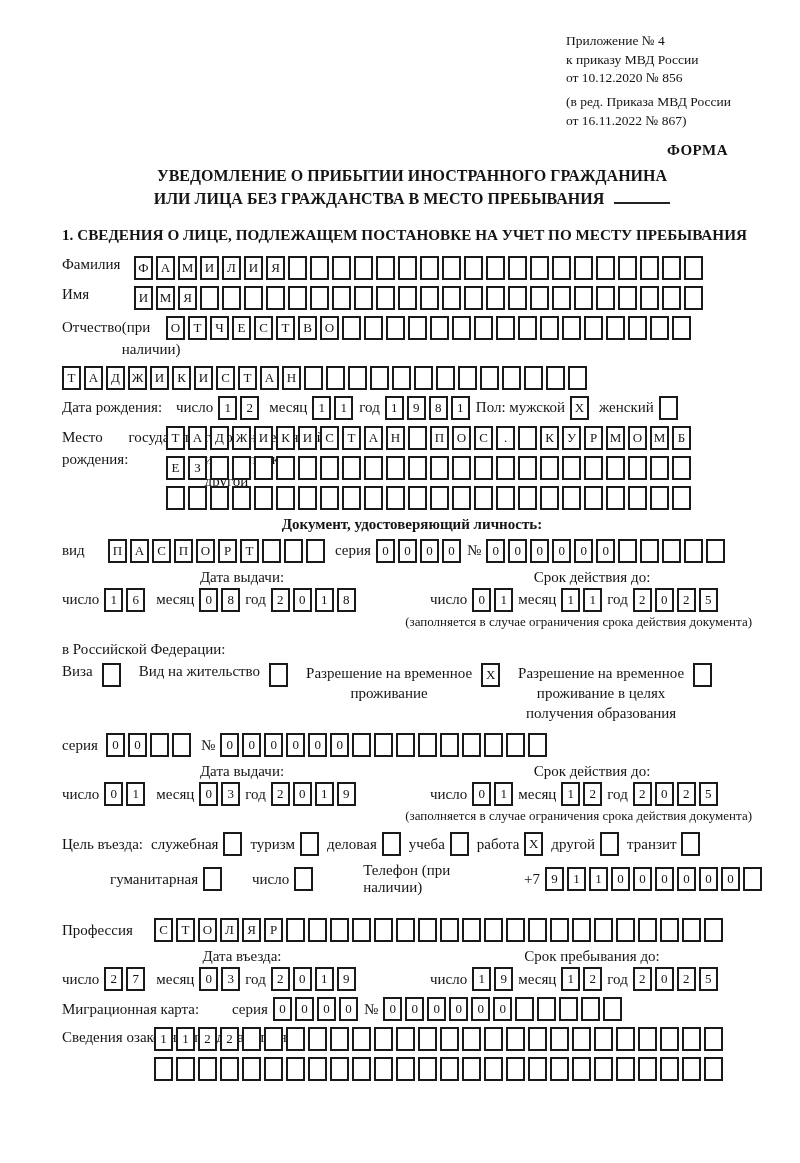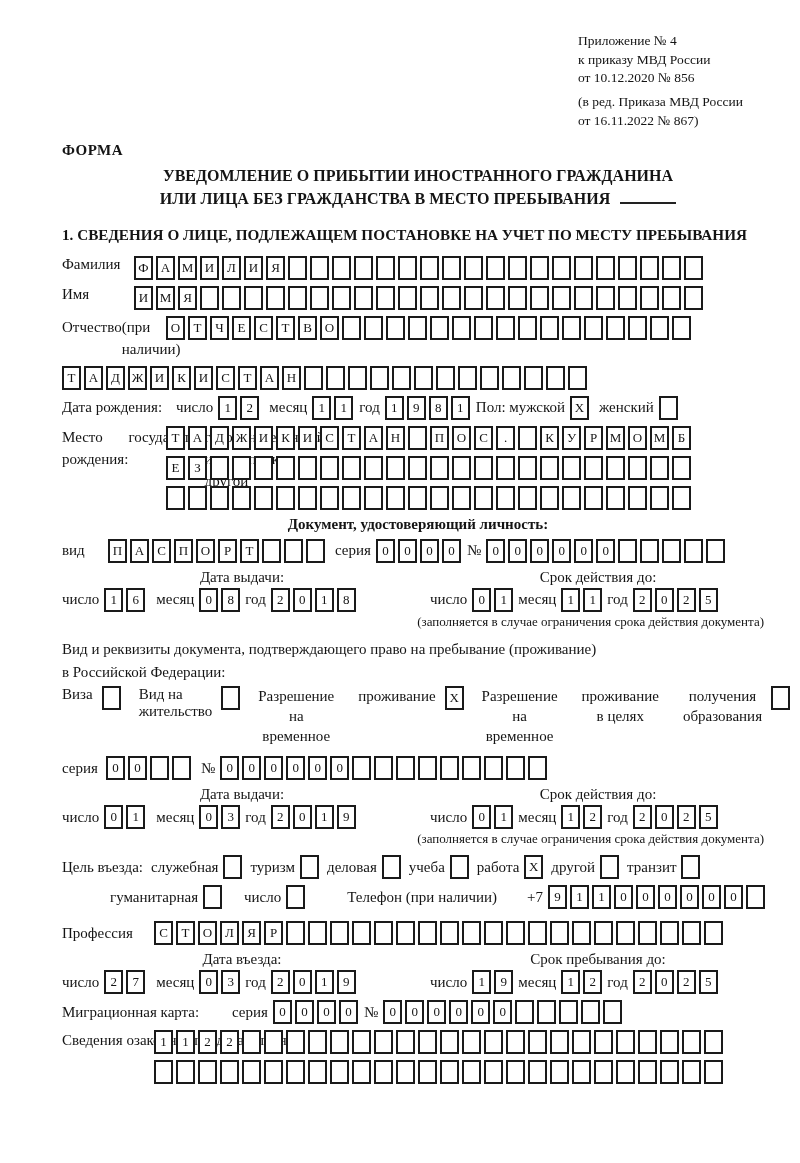--- a/index.html
+++ b/index.html
@@ -1,24 +1,24 @@
 <!DOCTYPE html>
 <html><head>
 <meta charset="utf-8">
 <style>
   html,body{margin:0;padding:0;background:#fff;}
   .page{
     position:relative;width:800px;height:1163px;box-sizing:border-box;
-    padding:32px 26px 0 62px;overflow:hidden;background:#fff;color:#141414;
+    padding:32px 38px 0 62px;overflow:hidden;background:#fff;color:#141414;
     font-family:"Liberation Serif",serif;font-size:15px;
   }
   
   .refblock{margin-left:auto;width:196px;font-size:13.5px;line-height:1.38;white-space:nowrap;}
   .refblock .gap{height:5px;}
-  .forma{text-align:left;font-weight:bold;margin:12px 34px 0 0;letter-spacing:.5px;font-size:15px;}
+  .forma{text-align:right;font-weight:bold;margin:12px 34px 0 0;letter-spacing:.5px;font-size:15px;}
   
   .title{text-align:center;font-weight:bold;font-size:16px;line-height:1.4;margin-top:6px;}
   .uline{display:inline-block;width:56px;border-bottom:2px solid #222;margin-left:10px;height:14px;vertical-align:baseline;}
   .sec1{font-weight:bold;font-size:15.2px;margin:16px 0 12px 0;white-space:nowrap;}
   
   .row{display:flex;align-items:flex-start;margin-bottom:6px;}
   .row.center{align-items:center;}
   .lbl{flex:0 0 auto;font-family:Liberation Serif, serif;}
   .lblcol{display:flex;line-height:22px;flex:0 0 auto;}
   .w72{width:72px;} .w104{width:104px;} .w92{width:92px;} .w150{width:150px;}
@@ -37,25 +37,25 @@
   .dates .h1{width:360px;text-align:center;}
   .dates .h2{flex:1;text-align:center;}
   .dates .vals{display:flex;align-items:center;}
   .dates .v1{width:368px;display:flex;align-items:center;gap:5px;}
   .dates .v2{display:flex;align-items:center;gap:5px;}
   .note{text-align:right;font-size:13px;margin:2px 10px 8px 0;}
   
   .para{line-height:1.55;margin-bottom:2px;}
   .permopts{display:flex;align-items:flex-start;gap:18px;margin:2px 0 10px 0;}
   .popt{display:flex;align-items:flex-start;gap:9px;}
-  .plbl{display:flex;text-align:center;line-height:20px;gap:24px;}
+  .plbl{display:flex;flex-direction:column;text-align:center;line-height:20px;}
   .popt .cell{margin-top:0;}
   
   .purpose{display:flex;align-items:center;gap:8px;margin-bottom:6px;flex-wrap:nowrap;}
-  .purpose2{display:flex;align-items:center;gap:16px;margin:0 0 12px 48px;}
+  .purpose2{display:flex;align-items:center;gap:24px;margin:0 0 22px 48px;}
   .phone-gap{margin-left:26px;}
   
   .reps{display:flex;margin-top:2px;}
   .reps .lblcol{width:92px;line-height:21.5px;white-space:nowrap;}
 </style>
 </head>
 <body>
 
 <div class="page">
 
@@ -412,21 +412,20 @@
             <span class="cell">0</span>
             <span class="cell">2</span>
             <span class="cell">5</span>
           </span>
       </span>
     </div>
     <div class="note">(заполняется в случае ограничения срока действия документа)</div>
   </div>
 
   <div class="para">
-    <div>Вид и реквизиты документа, подтверждающего право на пребывание (проживание)</div>
     <div>в Российской Федерации:</div>
   </div>
 
   <div class="permopts">
     <div class="popt">
       <span>Виза</span>
       <span class="cell"></span>
     </div>
     <div class="popt">
       <span>Вид на жительство</span>

